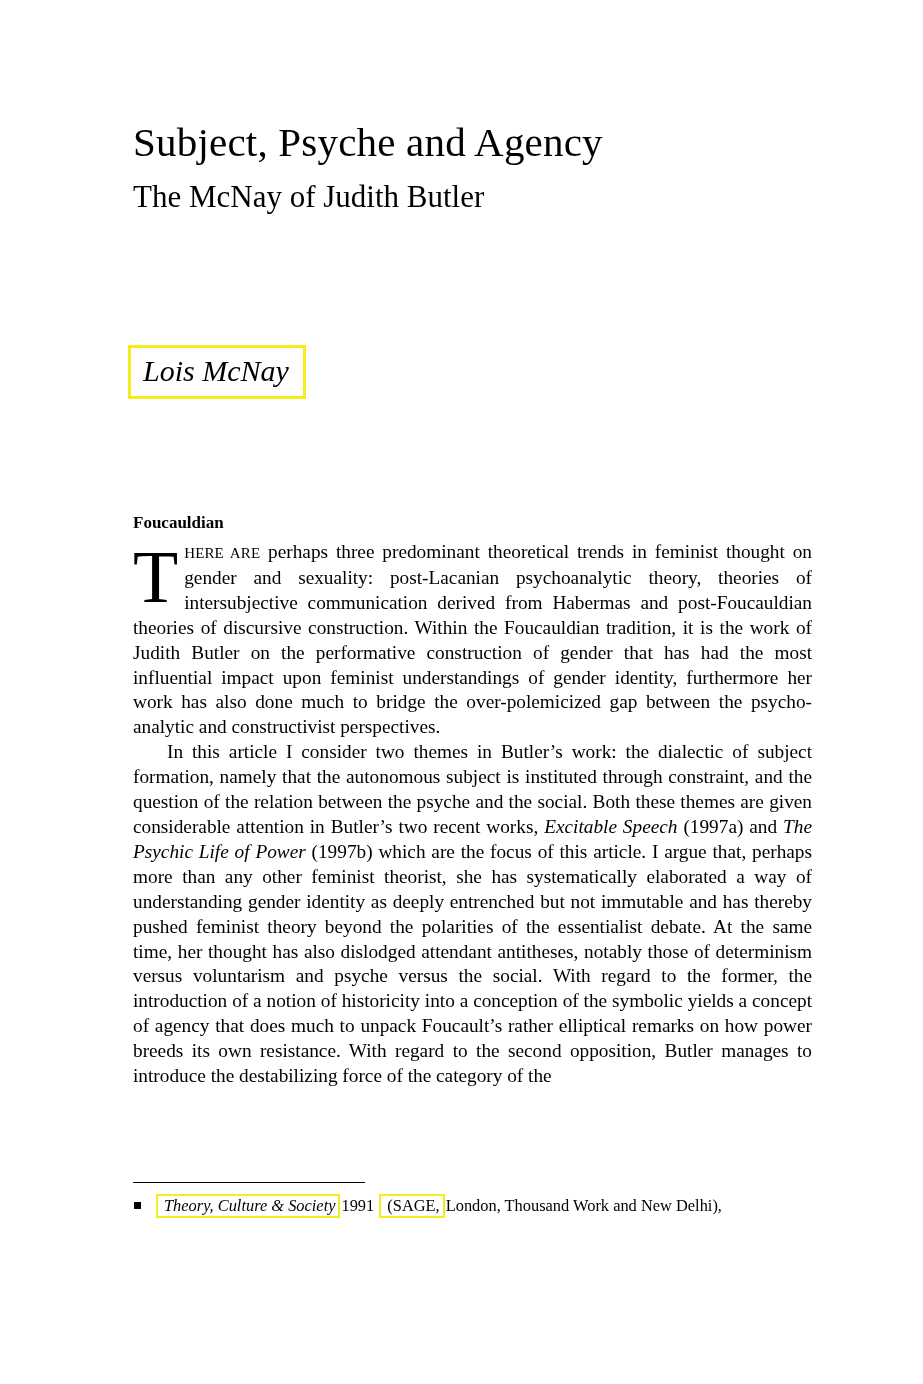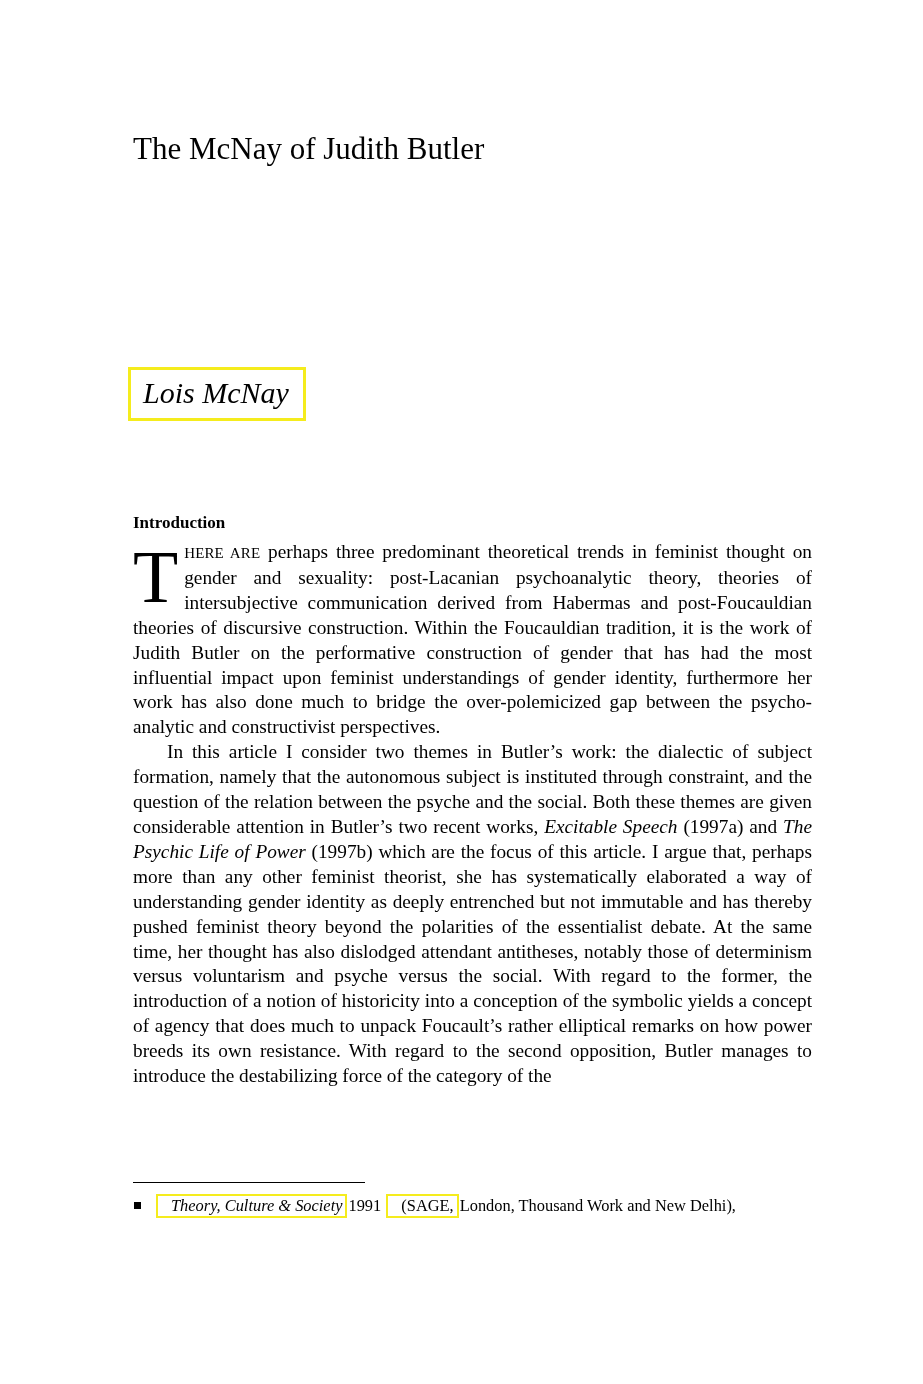--- a/index.html
+++ b/index.html
@@ -43,21 +43,21 @@
     line-height: 38px;
     font-weight: normal;
     margin: 12px 0 0 0;
     white-space: nowrap;
   }
 
   
   .author-wrap {
     position: absolute;
     left: 128px;
-    top: 367px;
+    top: 345px;
   }
   .author-box {
     display: inline-block;
     border: 3px solid #f5ec1d;
     padding: 6px 14px 8px 12px;
     box-sizing: border-box;
   }
   .author-name {
     font-style: italic;
     font-size: 30px;
@@ -128,43 +128,44 @@
     height: 7px;
     background: #000;
   }
   .fn-lines {
     margin-left: 22px;
   }
   .fn-line { white-space: nowrap; }
   .hl-box {
     display: inline-block;
     border: 2.5px solid #f5ec1d;
-    padding: 0px 3px 1px 13px;
+    padding: 0px 3px 1px 6px;
     margin: 0 1px;
     box-sizing: border-box;
     line-height: 19px;
   }
 </style>
 </head>
 <body>
 
 <div class="page">
 
   <div class="title-block">
+    <h1 class="doc-title">Subject, Psyche and Agency</h1>
     <h2 class="doc-subtitle">The McNay of Judith Butler</h2>
   </div>
 
   <div class="author-wrap">
     <span class="author-box">
       <span class="author-name">Lois McNay</span>
     </span>
   </div>
 
   <div class="body-block">
-    <div class="section-heading">Introduction</div>
+    <div class="section-heading">Foucauldian</div>
 
     <p class="para"><span class="dropcap">T</span><span class="smallcaps">HERE ARE</span><span> perhaps three predominant theoretical trends in feminist thought on gender and sexuality: post-Lacanian psychoanalytic theory, theories of intersubjective communication derived from Habermas and post-Foucauldian theories of discursive construction. Within the Foucauldian tradition, it is the work of Judith Butler on the performative construction of gender that has had the most influential impact upon feminist understandings of gender identity, furthermore her work has also done much to bridge the over-polemicized gap between the psycho-analytic and constructivist perspectives.</span></p>
 
     <p class="para indent"><span>In this article I consider two themes in Butler’s work: the dialectic of subject formation, namely that the autonomous subject is instituted through constraint, and the question of the relation between the psyche and the social. Both these themes are given considerable attention in Butler’s two recent works, </span><span class="ital">Excitable Speech</span><span> (1997a) and </span><span class="ital">The Psychic Life of Power</span><span> (1997b) which are the focus of this article. I argue that, perhaps more than any other feminist theorist, she has systematically elaborated a way of understanding gender identity as deeply entrenched but not immutable and has thereby pushed feminist theory beyond the polarities of the essentialist debate. At the same time, her thought has also dislodged attendant antitheses, notably those of determinism versus voluntarism and psyche versus the social. With regard to the former, the introduction of a notion of historicity into a conception of the symbolic yields a concept of agency that does much to unpack Foucault’s rather elliptical remarks on how power breeds its own resistance. With regard to the second opposition, Butler manages to introduce the destabilizing force of the category of the</span></p>
   </div>
 
   <div class="footnote-rule"></div>
 
   <div class="footnote">
     <span class="fn-bullet"></span>

